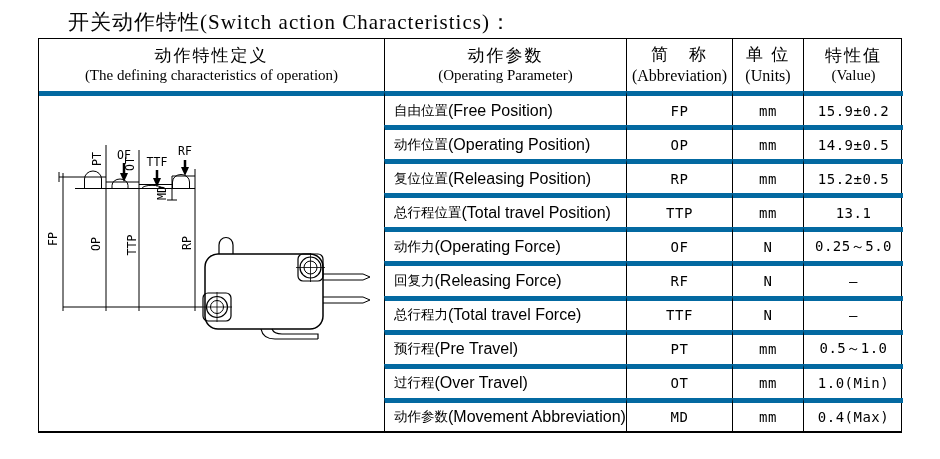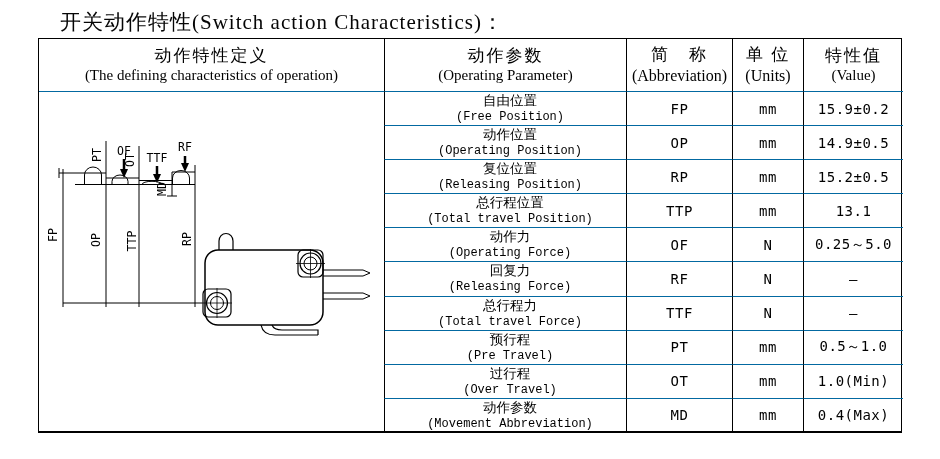--- a/index.html
+++ b/index.html
@@ -2,40 +2,40 @@
 <html><head>
 <meta charset="utf-8">
 <style>
   html,body{margin:0;padding:0;background:#ffffff;}
   .sheet{
     position:relative;width:940px;height:459px;background:#ffffff;
     font-family:"Liberation Serif","DejaVu Serif",serif;color:#000;
     overflow:hidden;
   }
   .doc-title{
-    position:absolute;left:60px;top:8px;font-size:21px;letter-spacing:1px;color:#050505;
+    position:absolute;left:68px;top:8px;font-size:21px;letter-spacing:1px;color:#050505;
     white-space:nowrap;
   }
   .tbl{
     position:absolute;left:38px;top:38px;width:864px;height:395px;
     border:1px solid #000;border-bottom:2px solid #000;box-sizing:border-box;
     display:grid;
     grid-template-columns:345px 242px 106px 71px 100px;
     grid-template-rows:52px repeat(10, 34.1px);
   }
   .th,.td{box-sizing:border-box;display:flex;align-items:center;justify-content:center;overflow:hidden;}
   .th{flex-direction:column;line-height:1.25;padding:2px 0;}
   .th .cn{font-size:17px;letter-spacing:2px;}
   .th .en{font-size:15px;}
   .th .en.small{font-size:16px;font-family:"Liberation Serif","DejaVu Serif",serif;}
   .th.bl,.td.bl{border-left:1px solid #000;}
-  .td.bt,.diagram-cell{border-top:1px solid #0369a1;flex-direction:column;}
+  .td.bt,.diagram-cell{border-top:5px solid #0369a1;}
   .td.param{justify-content:flex-start;padding-left:9px;}
   .td.param .cn{font-size:13.5px;}
-  .td.param .en{font-size:12px;font-family:Liberation Mono, monospace;}
+  .td.param .en{font-size:16px;font-family:Liberation Sans, sans-serif;}
   .td.mono{font-family:"DejaVu Sans Mono","Liberation Mono",monospace;font-size:14px;letter-spacing:0.5px;}
   .diagram-cell{grid-column:1;grid-row:2 / span 10;position:relative;}
   .diagram-cell svg{position:absolute;left:0;top:0;}
   svg text{font-family:"DejaVu Sans Mono","Liberation Mono",monospace;font-size:11.5px;fill:#000;}
 </style>
 </head>
 <body>
 
 <div class="sheet">
 

